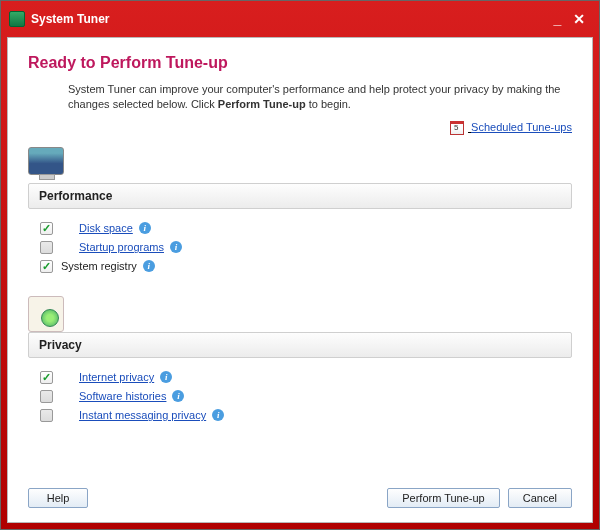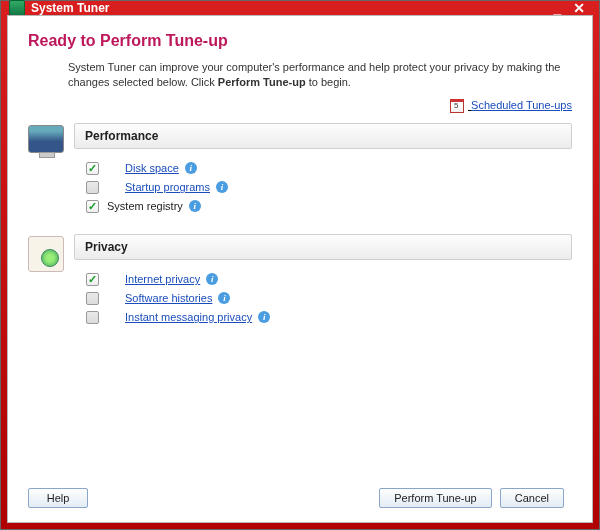--- a/index.html
+++ b/index.html
@@ -1,45 +1,45 @@
 <!DOCTYPE html>
 <html><head>
 <meta charset="utf-8">
 <style>
   * { box-sizing: border-box; margin: 0; padding: 0; }
   body { font-family: Tahoma, Arial, sans-serif; font-size: 11px; background: #fff; }
   .window { width: 600px; height: 530px; background: linear-gradient(to bottom, #d81e1e 0%, #b00000 100%); display: flex; flex-direction: column; border: 1px solid #666; }
-  .titlebar { height: 14px; display: flex; align-items: center; padding: 0 8px; color: #fff; font-weight: bold; font-size: 12px; }
+  .titlebar { height: 36px; display: flex; align-items: center; padding: 0 8px; color: #fff; font-weight: bold; font-size: 12px; }
   .title-icon { width: 16px; height: 16px; background: linear-gradient(#3a6, #174); border: 1px solid #063; margin-right: 6px; border-radius: 2px; }
   .title-text { flex: 1; }
   .win-btn { color: #fff; font-family: Arial; font-size: 14px; font-weight: bold; padding: 0 6px; cursor: pointer; }
   .content { flex: 1; background: #fff; margin: 0 6px 6px 6px; padding: 16px 20px; border: 1px solid #b8b8b8; position: relative; }
   .heading { color: #be185d; font-size: 16px; font-weight: bold; margin-bottom: 10px; }
   .desc { color: #333; font-size: 11px; line-height: 1.4; margin-bottom: 8px; margin-left: 40px; }
   .desc b { font-weight: bold; }
   .sched-row { text-align: right; margin-bottom: 10px; font-size: 11px; text-decoration: underline; }
   .sched-row a { color: #1a4dbb; text-decoration: underline; }
   .cal-icon { display: inline-block; width: 14px; height: 14px; border: 1px solid #b33; background: linear-gradient(#fff 40%, #eee 100%); vertical-align: middle; margin-right: 4px; border-top: 3px solid #c33; position: relative; }
   .cal-icon::after { content: "5"; color: #333; font-size: 8px; position: absolute; top: -1px; left: 3px; }
-  .section { margin-bottom: 18px; display: flex; }
+  .section { margin-bottom: 18px; display: flex; flex-direction: column; }
   .section-icon { width: 36px; height: 36px; margin-right: 10px; margin-top: 2px; flex-shrink: 0; }
   .monitor-icon { background: linear-gradient(#6ab 20%, #358 60%); border: 1px solid #888; border-radius: 3px; position: relative; height: 28px; }
   .monitor-icon::after { content: ""; position: absolute; bottom: -6px; left: 10px; width: 14px; height: 4px; background: #ccc; border: 1px solid #999; }
   .privacy-icon { background: #f7f3e8; border: 1px solid #cbb; border-radius: 3px; position: relative; }
   .privacy-icon::after { content: ""; position: absolute; top: 12px; left: 12px; width: 16px; height: 16px; border-radius: 50%; background: radial-gradient(#9e7 30%, #4a6); border: 1px solid #385; }
   .section-body { flex: 1; }
   .section-header { background: linear-gradient(#fdfdfd, #ececec); border: 1px solid #cfcfcf; border-radius: 2px; padding: 5px 10px; font-weight: bold; font-size: 12px; color: #222; margin-bottom: 10px; }
   .item { padding: 3px 0 3px 12px; font-size: 11px; display: flex; align-items: center; }
   .chk { width: 13px; height: 13px; border: 1px solid #999; background: linear-gradient(#fff,#eee); margin-right: 8px; display: inline-flex; align-items: center; justify-content: center; cursor: pointer; border-radius: 2px; }
   .chk.checked::after { content: "✓"; color: #1a9c2e; font-weight: bold; font-size: 11px; line-height: 1; }
   .chk.grey { background: linear-gradient(#e9e9e9,#dcdcdc); }
   .item a { color: #1a4dbb; text-decoration: underline; margin-left: 18px; }
   .item span.plain { color: #222; }
   .info-icon { display: inline-flex; width: 12px; height: 12px; border-radius: 50%; background: #4a9de0; color: #fff; font-size: 9px; font-weight: bold; align-items: center; justify-content: center; margin-left: 6px; font-family: Georgia, serif; font-style: italic; cursor: pointer; }
-  .button-row { position: absolute; bottom: 14px; left: 20px; right: 28px; display: flex; }
+  .button-row { position: absolute; bottom: 14px; left: 20px; right: 20px; display: flex; }
   .btn { background: linear-gradient(#fefefe, #e3ecf5); border: 1px solid #8aa5c6; border-radius: 2px; padding: 3px 14px; font-size: 11px; color: #222; cursor: pointer; min-width: 60px; text-align: center; }
   .btn + .btn { margin-left: 8px; }
   .spacer { flex: 1; }
 </style>
 </head>
 <body>
 
 <div class="window">
   <div class="titlebar">
     <div class="title-icon"></div>

